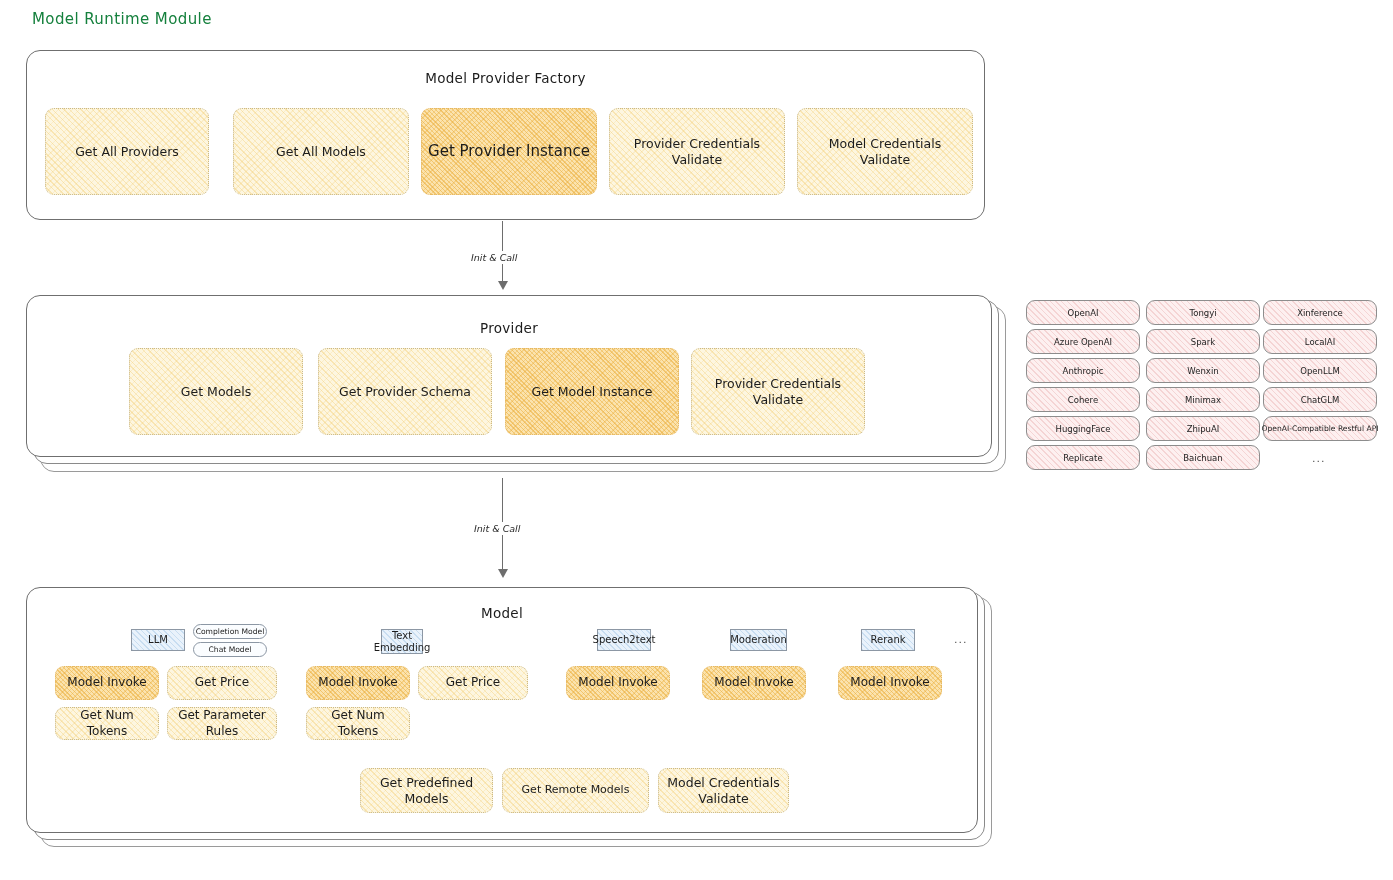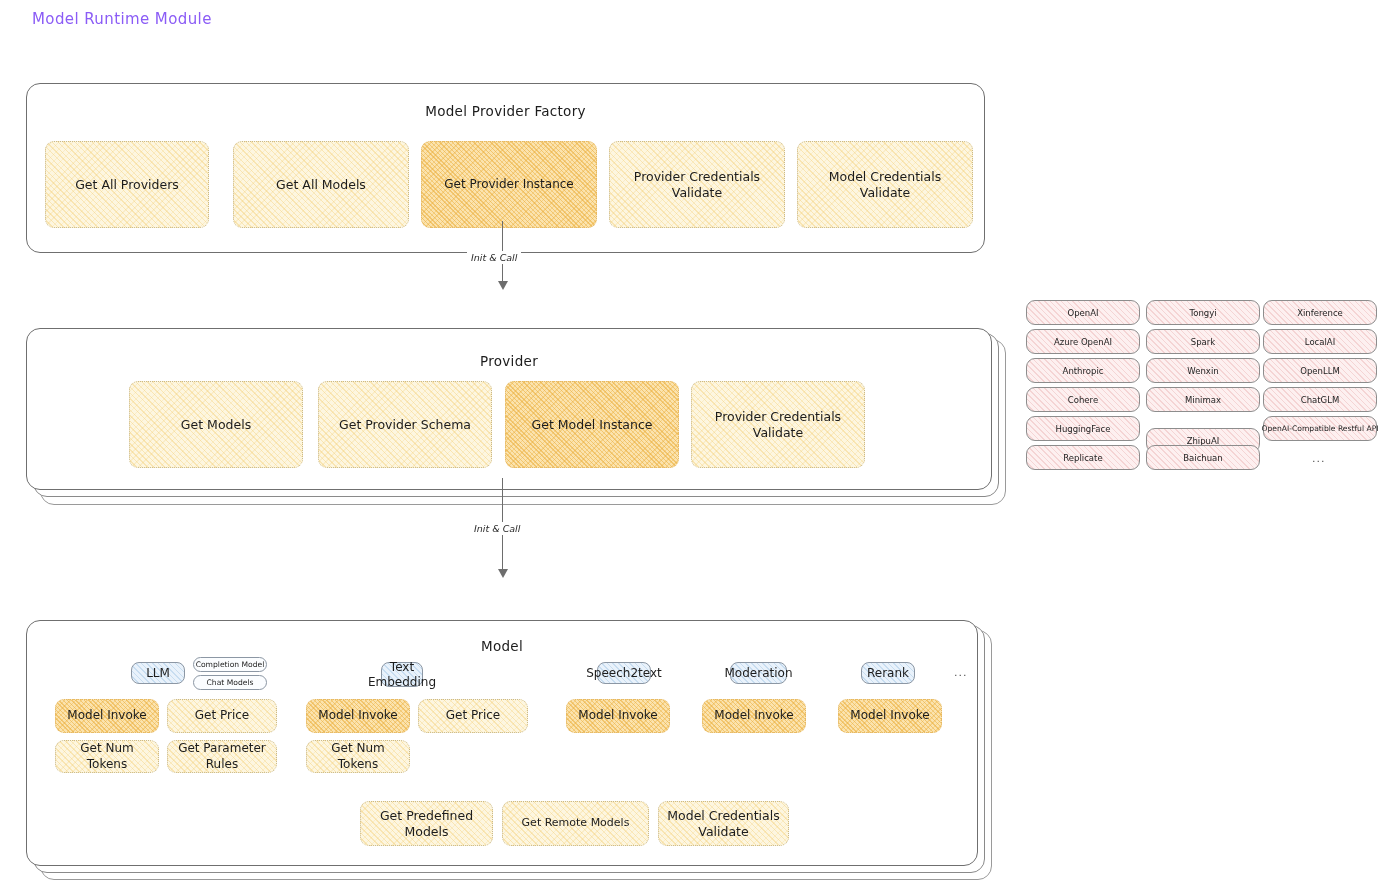--- a/index.html
+++ b/index.html
@@ -10,30 +10,29 @@
     font-family: "DejaVu Sans", sans-serif;
     overflow: hidden;
   }
   #canvas { position: relative; width: 1393px; height: 880px; }
 
   .hand { font-family: "DejaVu Sans", sans-serif; color: #1f1f1f; }
 
   
   #page-title {
     position: absolute; left: 32px; top: 10px;
-    font-size: 15px; letter-spacing: .4px; color: #8b5cf6;
+    font-size: 15px; letter-spacing: .4px; color: #15803d;
   }
 
   
   .card {
     position: absolute;
     background: #ffffff;
     border: 1.3px solid #6f6f6f;
     border-radius: 14px;
-    margin-top: 33px;
   }
   .card.stack-l1 { border-color: #8a8a8a; }
   .card.stack-l2 { border-color: #9a9a9a; }
   .card-title {
     position: absolute; left: 0; right: 0;
     text-align: center; font-size: 13.5px; color: #1c1c1c;
     letter-spacing: .3px;
   }
 
   
@@ -74,23 +73,23 @@
   .ellipsis-dots {
     position: absolute; font-size: 11px; color: #555;
     letter-spacing: 1px;
   }
 
   
   .tabpill {
     position: absolute;
     display: flex; align-items: center; justify-content: center;
     text-align: center;
-    border-radius: 8px;
+    border-radius: 0;
     border: 1.1px solid #8c97a4;
-    font-size: 12px; color: #1d1d1d; line-height: 1.2;
+    font-size: 10px; color: #1d1d1d; line-height: 1.2;
     background-color: #e9f2fb;
     background-image:
       repeating-linear-gradient(45deg, rgba(150,190,225,.40) 0 1px, rgba(0,0,0,0) 1px 4px);
   }
   .subpill {
     position: absolute;
     display: flex; align-items: center; justify-content: center;
     border-radius: 8px;
     border: 1.1px solid #8c97a4;
     font-size: 7.6px; color: #1d1d1d;
@@ -118,21 +117,21 @@
 
 <div id="canvas">
 
   <div id="page-title" class="hand">Model Runtime Module</div>
 
   <div class="card" style="left:26px; top:50px; width:959px; height:170px;">
     <div class="card-title hand" style="top:19px;">Model Provider Factory</div>
 
     <div class="mbox hand" style="left:18px; top:57px; width:164px; height:87px; font-size:12.5px;">Get All Providers</div>
     <div class="mbox hand" style="left:206px; top:57px; width:176px; height:87px; font-size:12.5px;">Get All Models</div>
-    <div class="mbox hl hand" style="left:394px; top:57px; width:176px; height:87px; font-size:12px;">Get Provider Instance</div>
+    <div class="mbox hl hand" style="left:394px; top:57px; width:176px; height:87px; font-size:15px;">Get Provider Instance</div>
     <div class="mbox hand" style="left:582px; top:57px; width:176px; height:87px; font-size:12.5px;">Provider Credentials Validate</div>
     <div class="mbox hand" style="left:770px; top:57px; width:176px; height:87px; font-size:12.5px;">Model Credentials Validate</div>
   </div>
 
   <div class="arrow-line" style="left:502px; top:221px; height:63px;"></div>
   <div class="arrow-head" style="left:498px; top:281px;"></div>
   <div class="arrow-label hand" style="left:467px; top:251px;">Init &amp; Call</div>
 
   <div class="card stack-l2" style="left:40px; top:306px; width:966px; height:166px;"></div>
   <div class="card stack-l1" style="left:33px; top:300px; width:966px; height:164px;"></div>
@@ -149,42 +148,42 @@
   <div class="ppill hand" style="left:1026px; top:329px; width:114px; height:25px;">Azure OpenAI</div>
   <div class="ppill hand" style="left:1026px; top:358px; width:114px; height:25px;">Anthropic</div>
   <div class="ppill hand" style="left:1026px; top:387px; width:114px; height:25px;">Cohere</div>
   <div class="ppill hand" style="left:1026px; top:416px; width:114px; height:25px;">HuggingFace</div>
   <div class="ppill hand" style="left:1026px; top:445px; width:114px; height:25px;">Replicate</div>
 
   <div class="ppill hand" style="left:1146px; top:300px; width:114px; height:25px;">Tongyi</div>
   <div class="ppill hand" style="left:1146px; top:329px; width:114px; height:25px;">Spark</div>
   <div class="ppill hand" style="left:1146px; top:358px; width:114px; height:25px;">Wenxin</div>
   <div class="ppill hand" style="left:1146px; top:387px; width:114px; height:25px;">Minimax</div>
-  <div class="ppill hand" style="left:1146px; top:428px; width:114px; height:25px;">ZhipuAI</div>
+  <div class="ppill hand" style="left:1146px; top:416px; width:114px; height:25px;">ZhipuAI</div>
   <div class="ppill hand" style="left:1146px; top:445px; width:114px; height:25px;">Baichuan</div>
 
   <div class="ppill hand" style="left:1263px; top:300px; width:114px; height:25px;">Xinference</div>
   <div class="ppill hand" style="left:1263px; top:329px; width:114px; height:25px;">LocalAI</div>
   <div class="ppill hand" style="left:1263px; top:358px; width:114px; height:25px;">OpenLLM</div>
   <div class="ppill hand" style="left:1263px; top:387px; width:114px; height:25px;">ChatGLM</div>
   <div class="ppill hand" style="left:1263px; top:416px; width:114px; height:25px; font-size:7.6px;">OpenAI-Compatible Restful API</div>
   <div class="ellipsis-dots hand" style="left:1312px; top:452px;">...</div>
 
   <div class="arrow-line" style="left:502px; top:478px; height:95px;"></div>
   <div class="arrow-head" style="left:498px; top:569px;"></div>
   <div class="arrow-label hand" style="left:470px; top:522px;">Init &amp; Call</div>
 
   <div class="card stack-l2" style="left:40px; top:597px; width:952px; height:250px;"></div>
   <div class="card stack-l1" style="left:33px; top:592px; width:952px; height:248px;"></div>
   <div class="card" style="left:26px; top:587px; width:952px; height:246px;">
     <div class="card-title hand" style="top:17px;">Model</div>
 
     <div class="tabpill hand" style="left:104px; top:41px; width:54px; height:22px;">LLM</div>
     <div class="subpill hand" style="left:166px; top:36px; width:74px; height:15px;">Completion Model</div>
-    <div class="subpill hand" style="left:166px; top:54px; width:74px; height:15px;">Chat Models</div>
+    <div class="subpill hand" style="left:166px; top:54px; width:74px; height:15px;">Chat Model</div>
 
     <div class="mbox hl hand" style="left:28px; top:78px; width:104px; height:34px; font-size:12px;">Model Invoke</div>
     <div class="mbox hand" style="left:140px; top:78px; width:110px; height:34px; font-size:12px;">Get Price</div>
     <div class="mbox hand" style="left:28px; top:119px; width:104px; height:33px; font-size:12px;">Get Num Tokens</div>
     <div class="mbox hand" style="left:140px; top:119px; width:110px; height:33px; font-size:12px;">Get Parameter Rules</div>
 
     <div class="tabpill hand" style="left:354px; top:41px; width:42px; height:25px; padding:0 3px;">Text Embedding</div>
 
     <div class="mbox hl hand" style="left:279px; top:78px; width:104px; height:34px; font-size:12px;">Model Invoke</div>
     <div class="mbox hand" style="left:391px; top:78px; width:110px; height:34px; font-size:12px;">Get Price</div>

